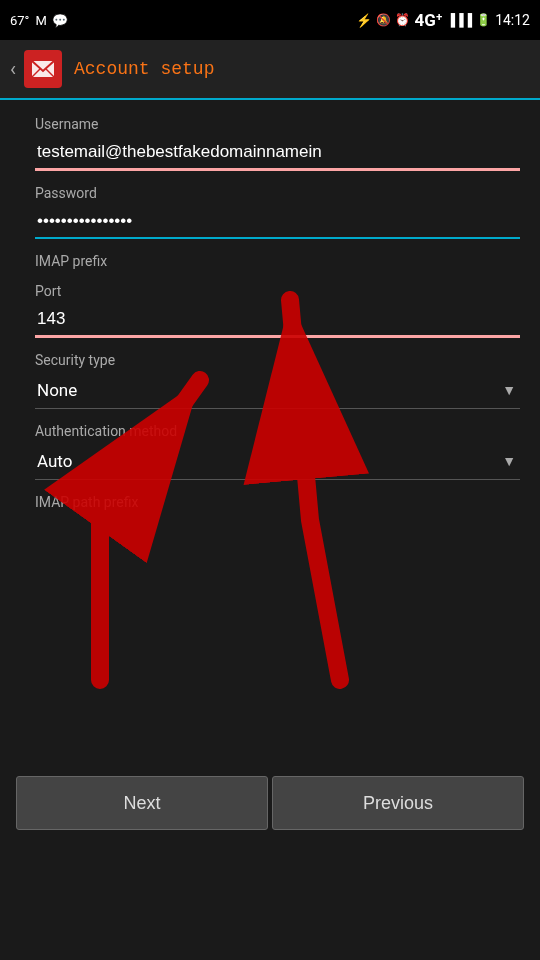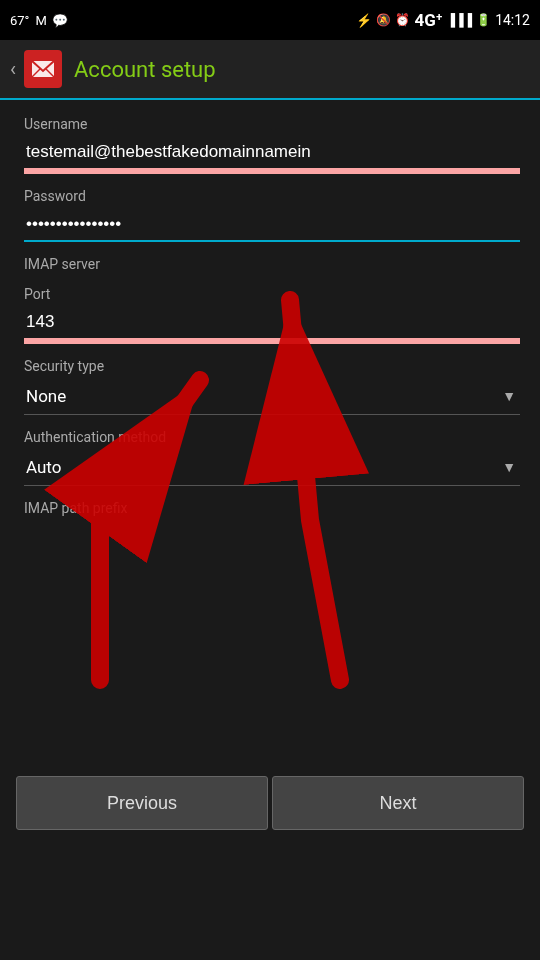--- a/index.html
+++ b/index.html
@@ -80,47 +80,48 @@
       justify-content: center;
       margin-right: 12px;
     }
 
     .app-bar-icon svg {
       width: 26px;
       height: 26px;
     }
 
     .app-bar-title {
-      font-size: 22px;
-      color: #84cc16;
+      font-size: 18px;
+      color: #f97316;
       font-weight: 400;
+      font-family: Liberation Mono, monospace;
     }
 
     
     .content {
       width: 540px;
       background: #1a1a1a;
-      padding: 16px 20px 0 24px;
+      padding: 16px 20px 0 35px;
     }
 
     .field-group {
       margin-bottom: 14px;
     }
 
     .field-label {
       font-size: 14px;
       color: #aaaaaa;
       margin-bottom: 4px;
     }
 
     .field-input {
       width: 100%;
       background: transparent;
       border: none;
-      border-bottom: 6px solid #fca5a5;
+      border-bottom: 3px solid #fca5a5;
       color: #ffffff;
       font-size: 17px;
       padding: 6px 2px;
       outline: none;
     }
 
     .field-input.active-input {
       border-bottom: 2px solid #00aacc;
     }
 
@@ -230,21 +231,21 @@
     <div class="field-label">Username</div>
     <input class="field-input" type="text" value="testemail@thebestfakedomainnamein" style="">
   </div>
 
   <div class="field-group">
     <div class="field-label">Password</div>
     <input class="field-input active-input" type="password" value="password12345678" style="">
   </div>
 
   <div class="field-group">
-    <div class="field-label">IMAP server</div>
+    <div class="field-label">IMAP prefix</div>
   </div>
 
   <div class="field-group">
     <div class="field-label">Port</div>
     <input class="field-input" type="text" value="143" style="">
   </div>
 
   <div class="field-group">
     <div class="field-label">Security type</div>
     <div class="dropdown-field" style="position:relative;">
@@ -279,15 +280,15 @@
       </marker>
     </defs>
 
     <path d="M 100 580 L 100 420 L 200 280" stroke="#cc0000" stroke-width="18" fill="none" marker-end="url(#arrowhead1)" stroke-linecap="round" stroke-linejoin="round" opacity="0.9"></path>
 
     <path d="M 340 580 L 310 420 L 290 200" stroke="#cc0000" stroke-width="18" fill="none" marker-end="url(#arrowhead2)" stroke-linecap="round" stroke-linejoin="round" opacity="0.9"></path>
   </svg>
 </div>
 
 <div class="bottom-buttons">
+  <button class="btn">Next</button>
   <button class="btn">Previous</button>
-  <button class="btn">Next</button>
 </div>
 
 </body></html>

